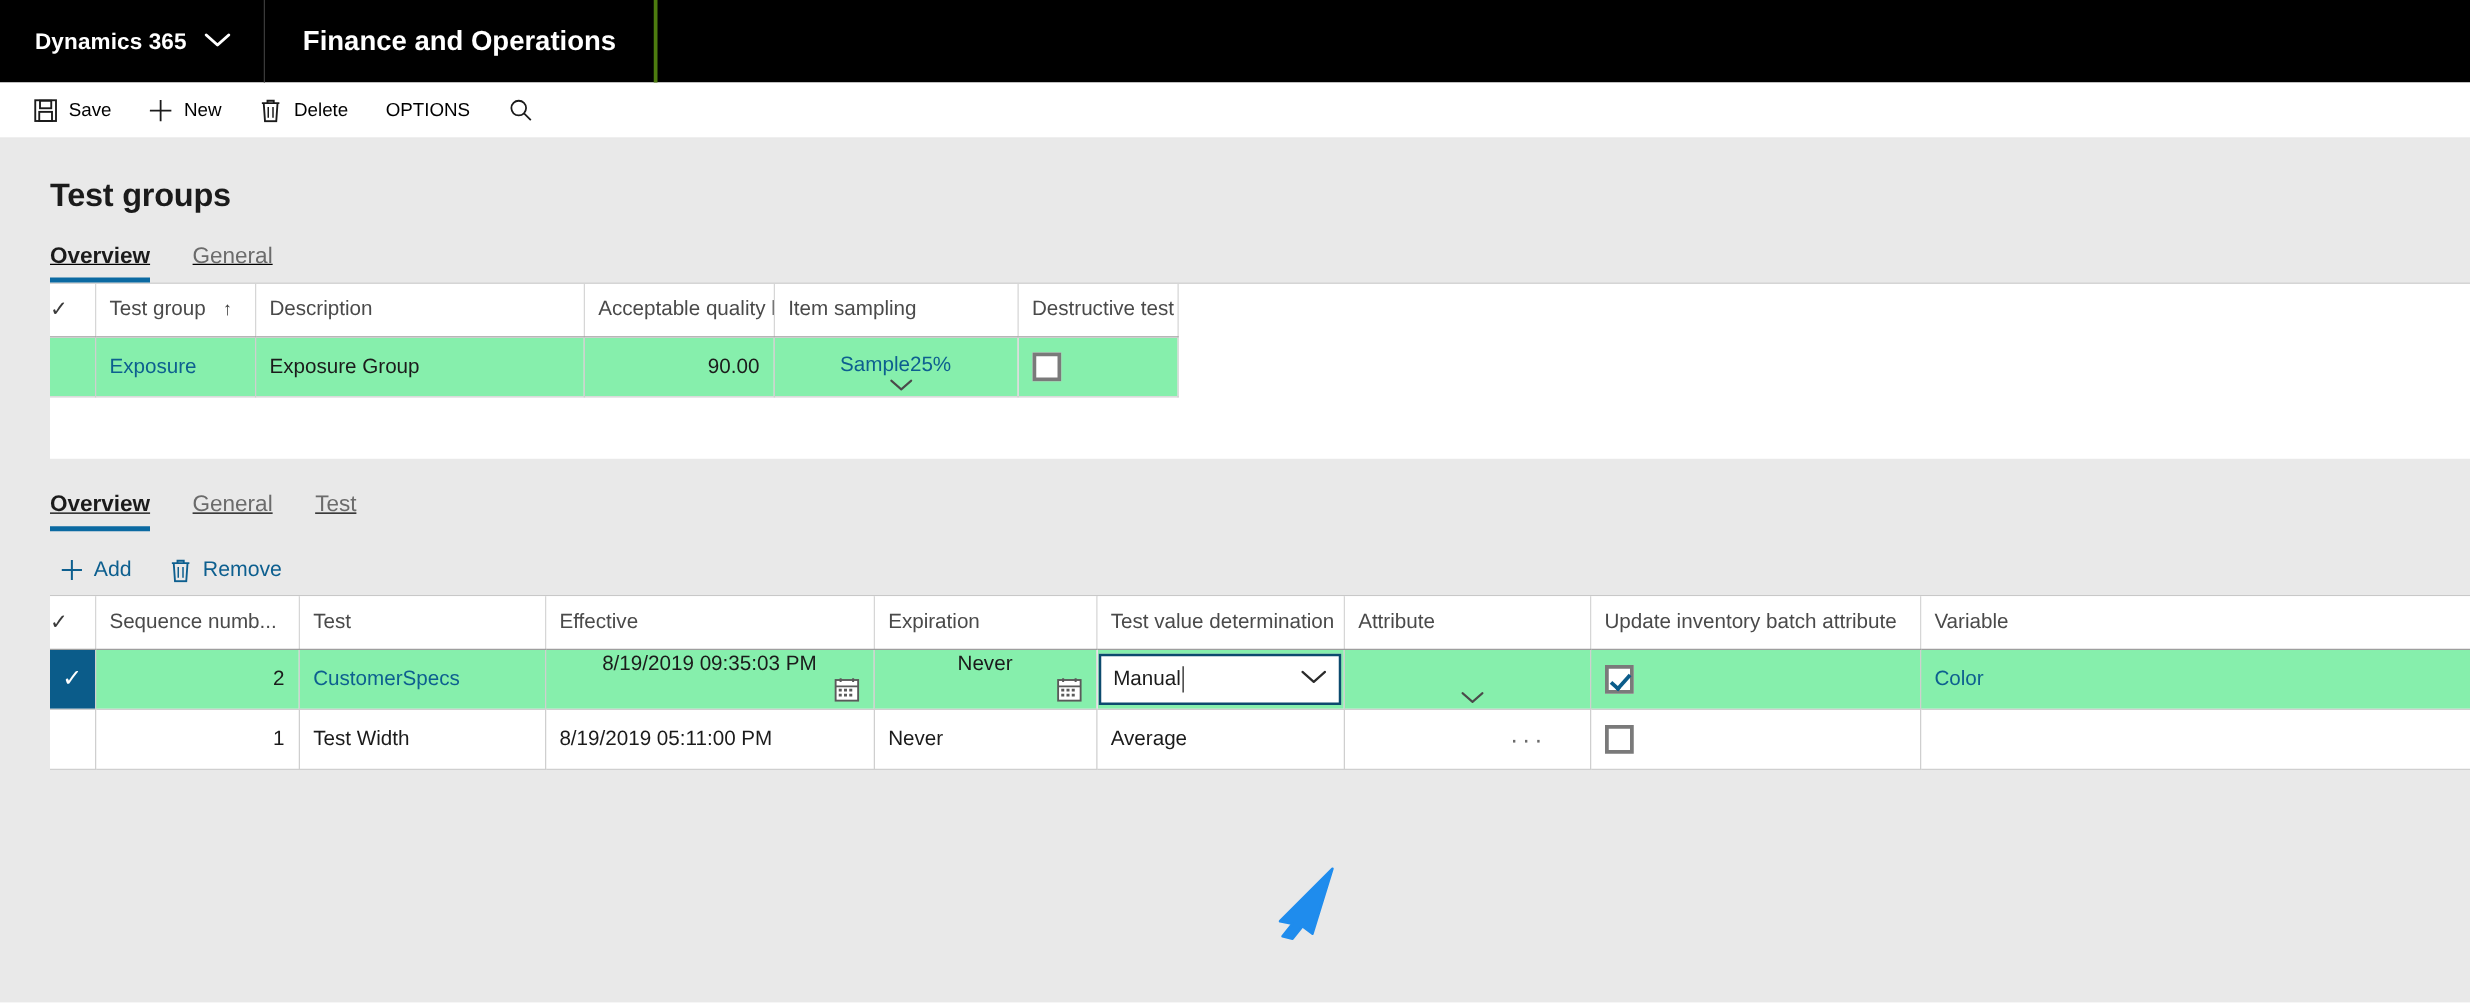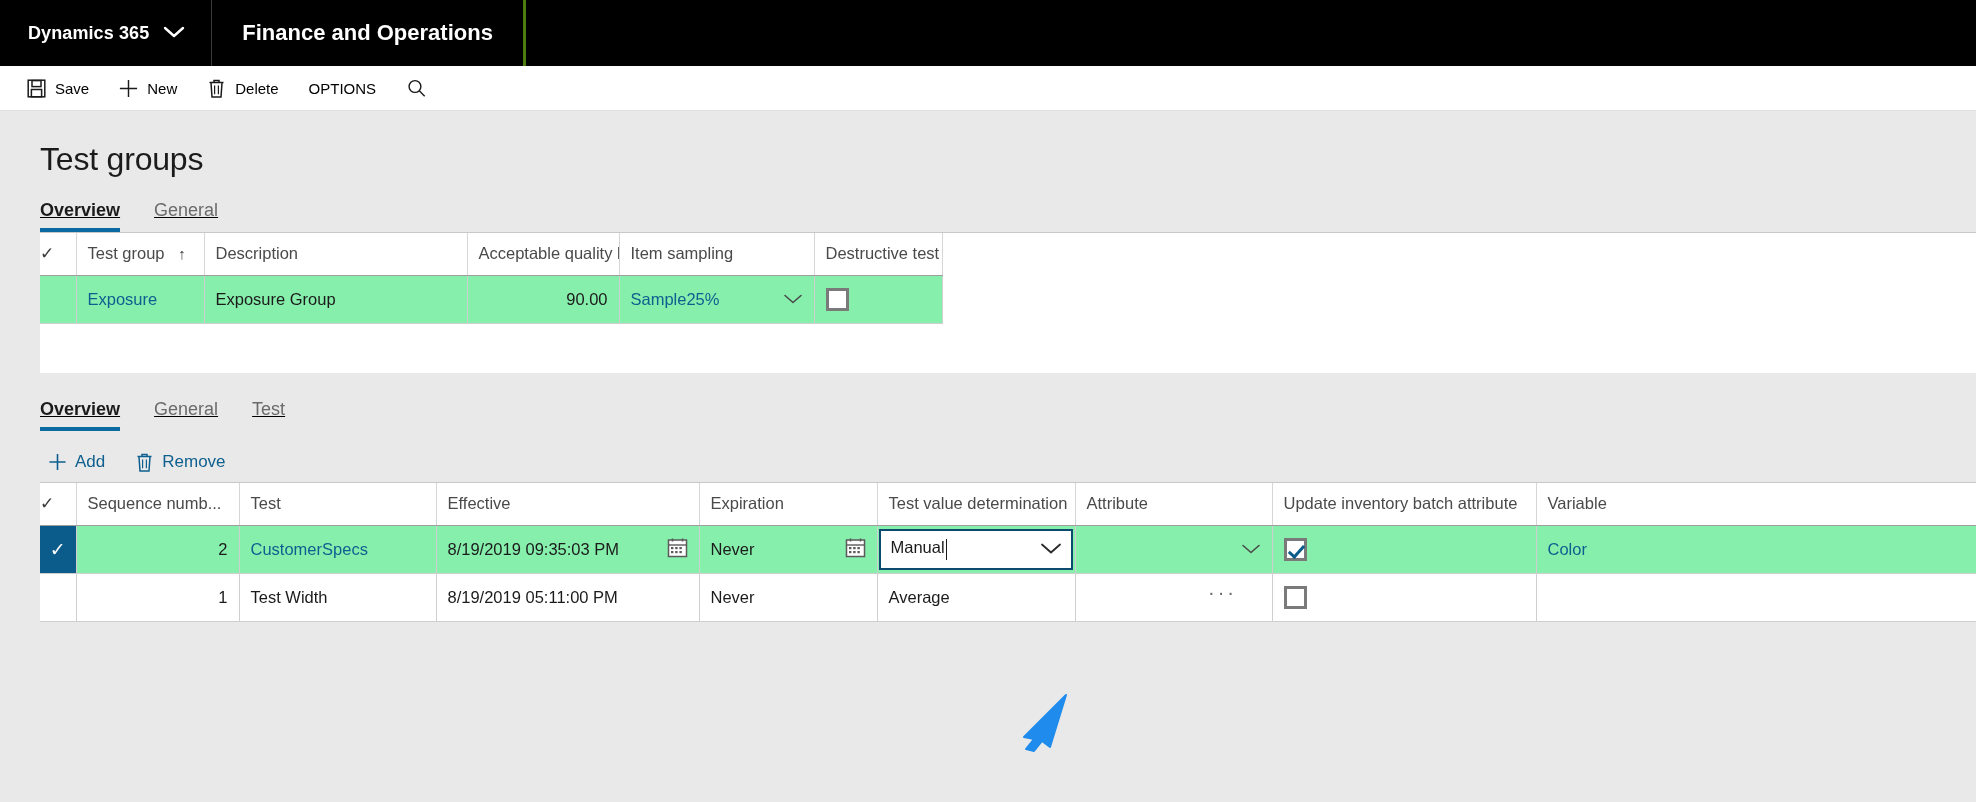--- a/index.html
+++ b/index.html
@@ -59,22 +59,22 @@
   .cmd-plus { font-size: 25px; line-height: 19px; font-weight: 300; }
 
   
   .page {
     background: #e9e9e9;
     height: calc(802px - 66px - 45px);
     padding: 0;
     position: relative;
   }
   .page-title {
-    font-size: 32px;
-    font-weight: normal;
+    font-size: 26px;
+    font-weight: bold;
     color: #1b1b1b;
     padding: 30px 0 0 40px;
     letter-spacing: -.2px;
   }
 
   
   .tabs {
     display: flex;
     align-items: flex-end;
     gap: 34px;
@@ -167,21 +167,21 @@
     content: "";
     position: absolute;
     left: 5px; top: 1px;
     width: 6px; height: 13px;
     border: solid #0b5c8a;
     border-width: 0 3.5px 3.5px 0;
     transform: rotate(42deg);
   }
 
   
-  .cellflex { display: flex; align-items: center; justify-content: space-between; height: 100%; }
+  .cellflex { display: flex; align-items: center; justify-content: flex-end; height: 100%; flex-direction: column; }
   .chev {
     color: #4a4a4a;
     font-size: 15px;
     line-height: 1;
     margin-left: 8px;
     cursor: pointer;
   }
   .cal-icon { margin-left: auto; cursor: pointer; }
 
   

